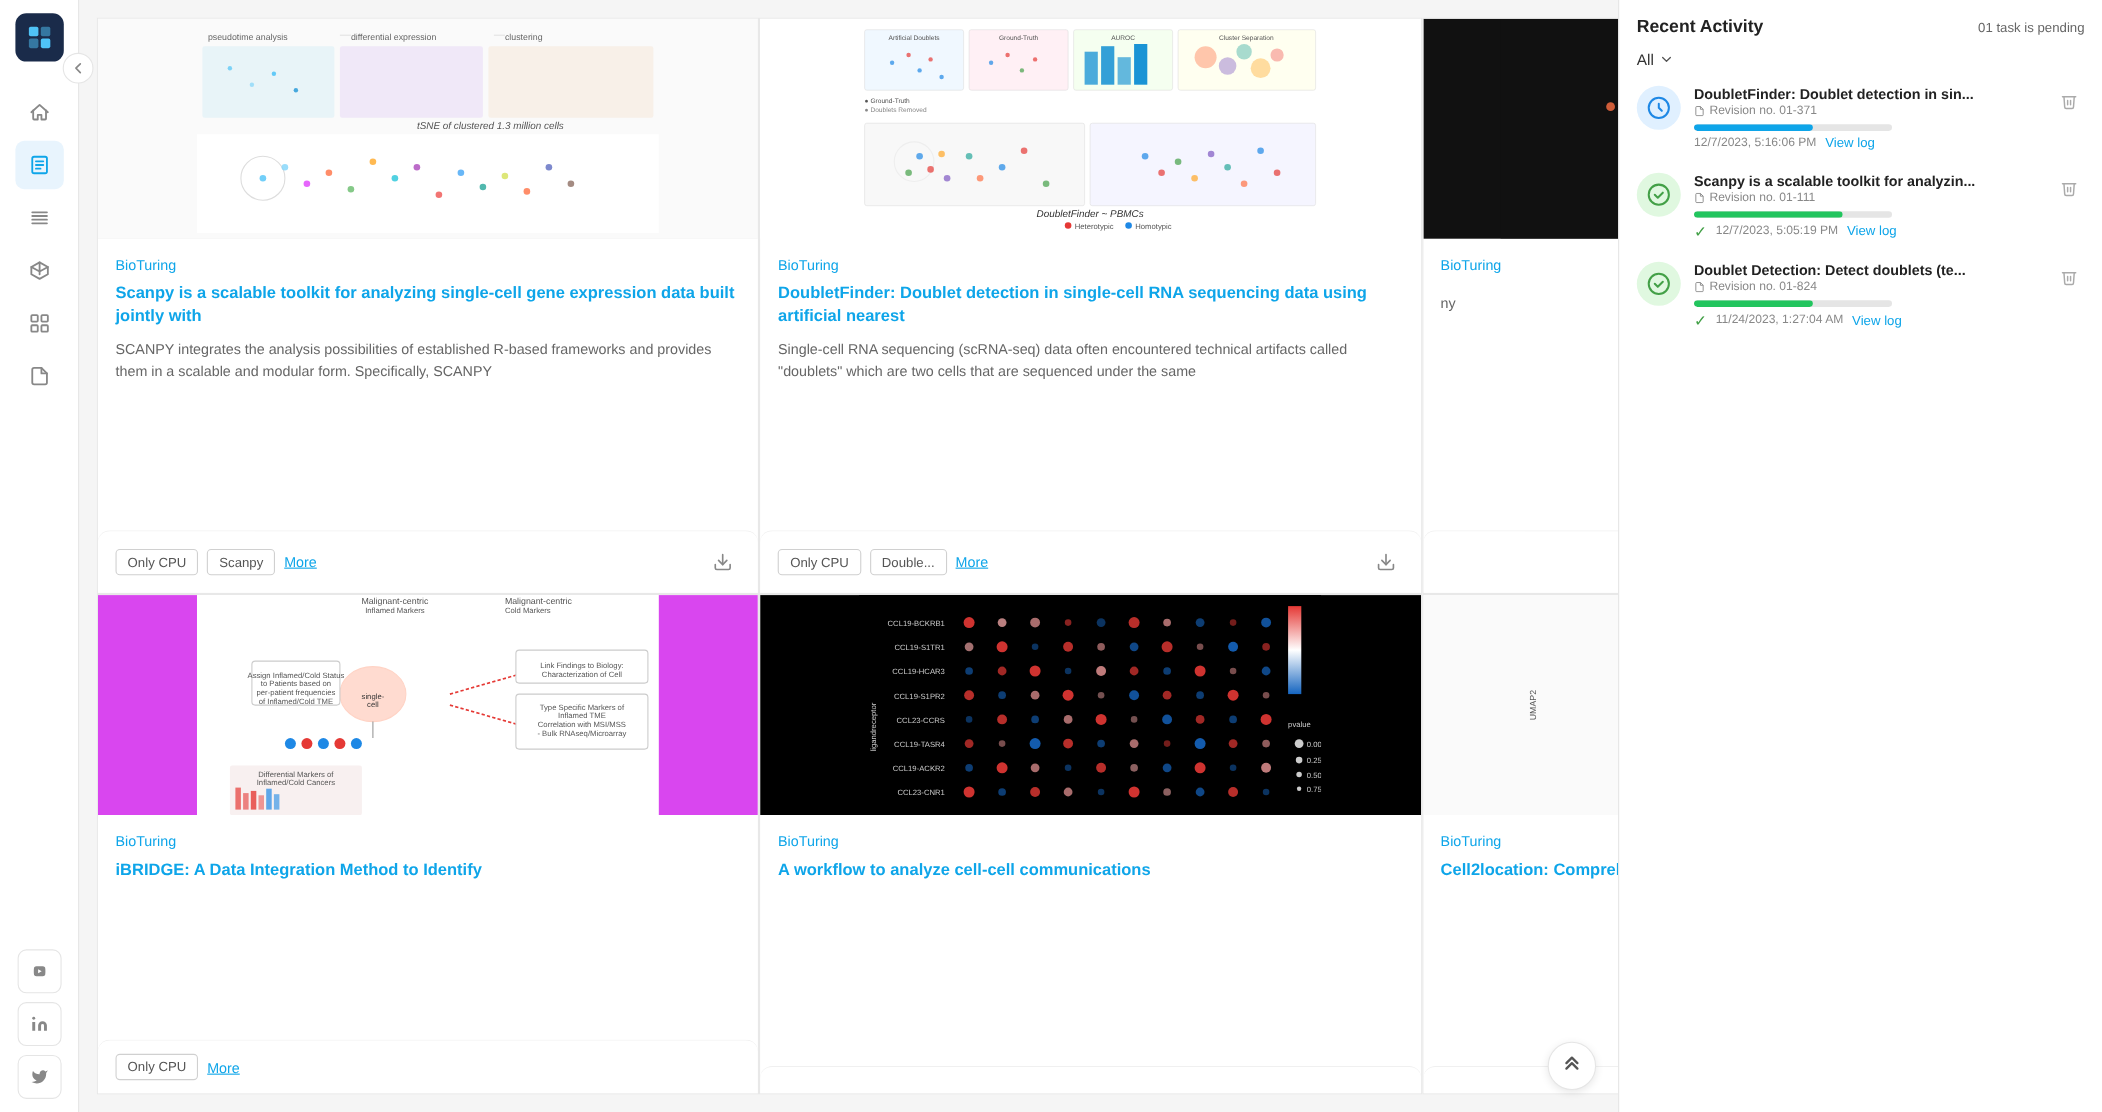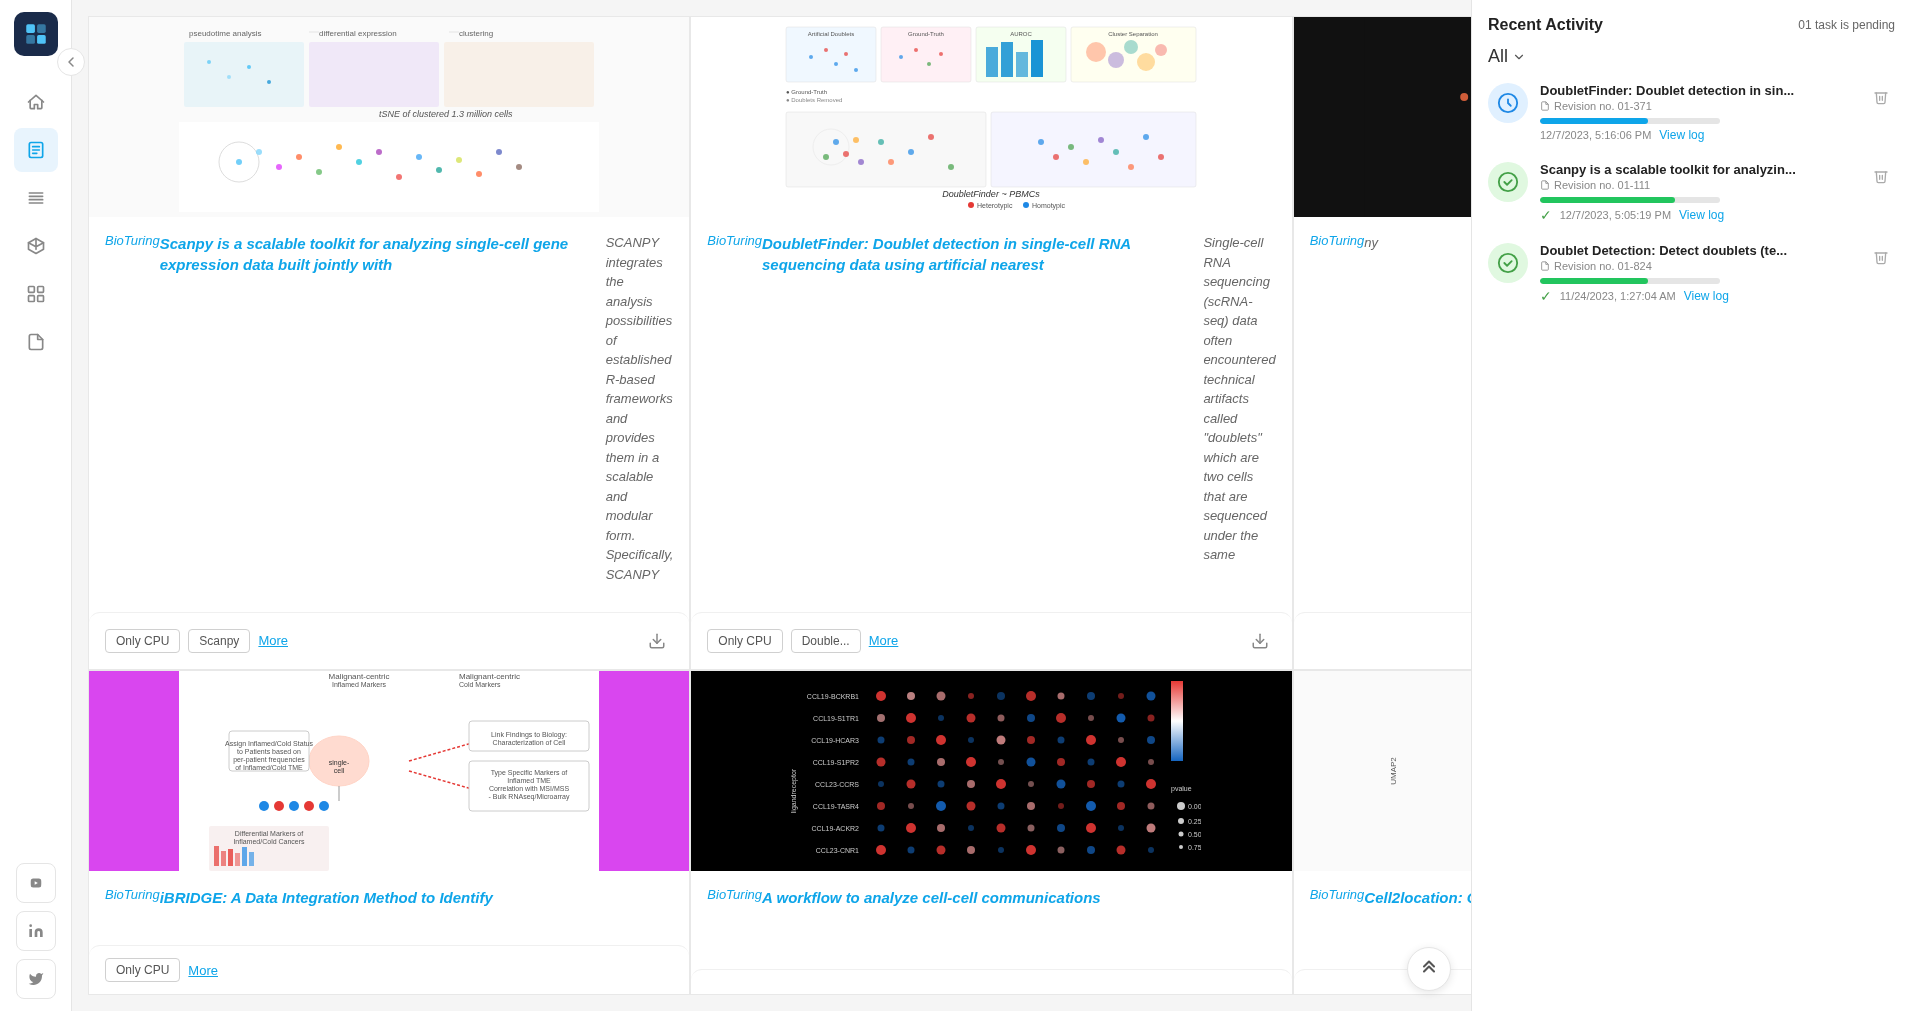--- a/index.html
+++ b/index.html
@@ -107,22 +107,21 @@
       width: 100%;
       height: 200px;
       background: #f0f0f0;
       overflow: hidden;
       position: relative;
     }
     .card-body {
       padding: 16px;
       flex: 1;
       display: flex;
-      flex-direction: row;
-      font-style: italic;
+      flex-direction: column;
     }
     .card-brand {
       color: #0ea5e9;
       font-size: 13px;
       font-weight: 500;
       margin-bottom: 8px;
     }
     .card-title {
       color: #0ea5e9;
       font-size: 15px;
@@ -255,21 +254,21 @@
     .recent-badge {
       font-size: 12px;
       color: #666;
     }
     .filter-row {
       display: flex;
       align-items: center;
       margin-bottom: 16px;
     }
     .filter-select {
-      font-size: 18px;
+      font-size: 14px;
       color: #333;
       border: none;
       background: none;
       cursor: pointer;
       display: flex;
       align-items: center;
       gap: 4px;
     }
 
     .activity-item {

